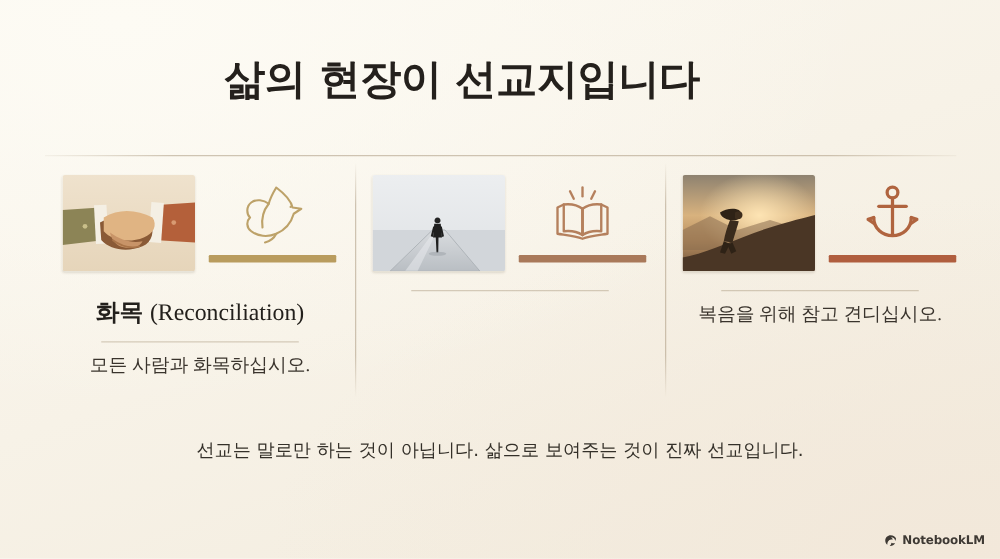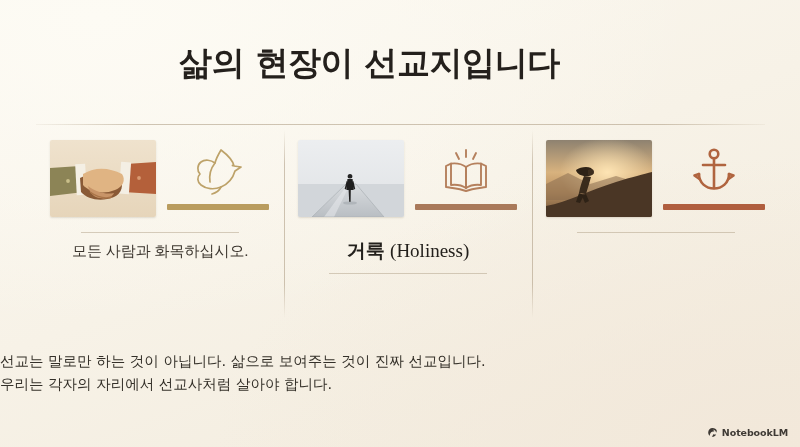--- a/index.html
+++ b/index.html
@@ -119,20 +119,21 @@
     margin-top:9px;
     font-family:Liberation Serif, serif;
     font-size:15px;
     color:#3a342d;
     white-space:nowrap;
   }
 
   
   .footer-msg {
     position:absolute; left:0; top:350px; width:800px;
+    text-align:center;
     font-family:"DejaVu Sans", sans-serif;
     font-size:14.5px;
     line-height:1.62;
     color:#343029;
   }
   .footer-msg div { white-space:nowrap; }
 
   
   .watermark {
     position:absolute; right:12px; bottom:9px;
@@ -194,20 +195,24 @@
               <path d="M30 4 C27 9 25 13 24 17 C20 14 14 13 10 16 C6 19 6 25 9 28
                        C6 31 6 36 10 39 C15 43 23 44 30 41 C37 38 42 32 44 25
                        L50 21 L43 20 C42 15 38 10 30 4 Z"></path>
               <path d="M24 17 C20 22 18 29 19 36"></path>
               <path d="M30 41 C28 45 25 47 21 48"></path>
               <circle cx="41.5" cy="19.5" r="0.9" fill="#bda269" stroke="none"></circle>
             </svg>
           </div>
           <div class="accent-bar" style="background:#b99c5e"></div>
         </div>
+      </div>
+      <div class="card-title">
+        <span class="kr">화목</span>
+        <span class="en">(Reconciliation)</span>
       </div>
       <div class="card-sep"></div>
       <div class="card-sub">모든 사람과 화목하십시오.</div>
     </div>
 
     <div class="card">
       <div class="media">
         <div class="photo">
           <svg viewBox="0 0 106 77" preserveAspectRatio="none">
             <defs>
@@ -242,24 +247,20 @@
               <path d="M17 8 L20 14"></path>
               <path d="M37 8 L34 14"></path>
               <path d="M27 22 C23 19 17 18 12 18.6 L12 40 C17 39.4 23 40.4 27 43 Z"></path>
               <path d="M27 22 C31 19 37 18 42 18.6 L42 40 C37 39.4 31 40.4 27 43 Z"></path>
               <path d="M12 18.6 L7 21 L7 42 C13 43 21 43.6 27 46 C33 43.6 41 43 47 42 L47 21 L42 18.6"></path>
               <path d="M27 22 L27 43"></path>
             </svg>
           </div>
           <div class="accent-bar" style="background:#a9795a"></div>
         </div>
-      </div>
-      <div class="card-title">
-        <span class="kr">거룩</span>
-        <span class="en">(Holiness)</span>
       </div>
       <div class="card-sep"></div>
     </div>
 
     <div class="card">
       <div class="media">
         <div class="photo">
           <svg viewBox="0 0 106 77" preserveAspectRatio="none">
             <defs>
               <linearGradient id="sunsetG" x1="0" y1="0" x2="0" y2="1">
@@ -295,27 +296,27 @@
               <path d="M15 20 L37 20"></path>
               <path d="M11 29 C11 38 18 43.5 26 43.5 C34 43.5 41 38 41 29"></path>
               <path d="M11 29 L6.5 30.5 L11.5 34"></path>
               <path d="M41 29 L45.5 30.5 L40.5 34"></path>
             </svg>
           </div>
           <div class="accent-bar" style="background:#b05e3e"></div>
         </div>
       </div>
       <div class="card-sep"></div>
+      <div class="card-sub">복음을 위해 참고 견디십시오.</div>
     </div>
 
   </div>
 
   <div class="footer-msg">
     <div>선교는 말로만 하는 것이 아닙니다. 삶으로 보여주는 것이 진짜 선교입니다.</div>
-    <div>우리는 각자의 자리에서 선교사처럼 살아야 합니다.</div>
   </div>
 
   <div class="watermark">
     <span>
       <svg width="11" height="11" viewBox="0 0 12 12" fill="#2f2b26">
         <path d="M6 1.2 C3.4 1.2 1.3 3.3 1.3 5.9 C1.3 7.4 2 8.7 3.1 9.6
                  C3.1 8.2 3.4 6.9 4.3 6 C5.2 5.1 6.6 4.9 7.9 5
                  C7.6 4 6.9 3.3 6 3.1 C6.9 2.9 7.9 3.1 8.6 3.7
                  C9.4 4.3 9.9 5.3 9.9 6.3 C10.4 5.7 10.7 4.9 10.7 4.1
                  C10.2 2.4 8.3 1.2 6 1.2 Z"></path>

